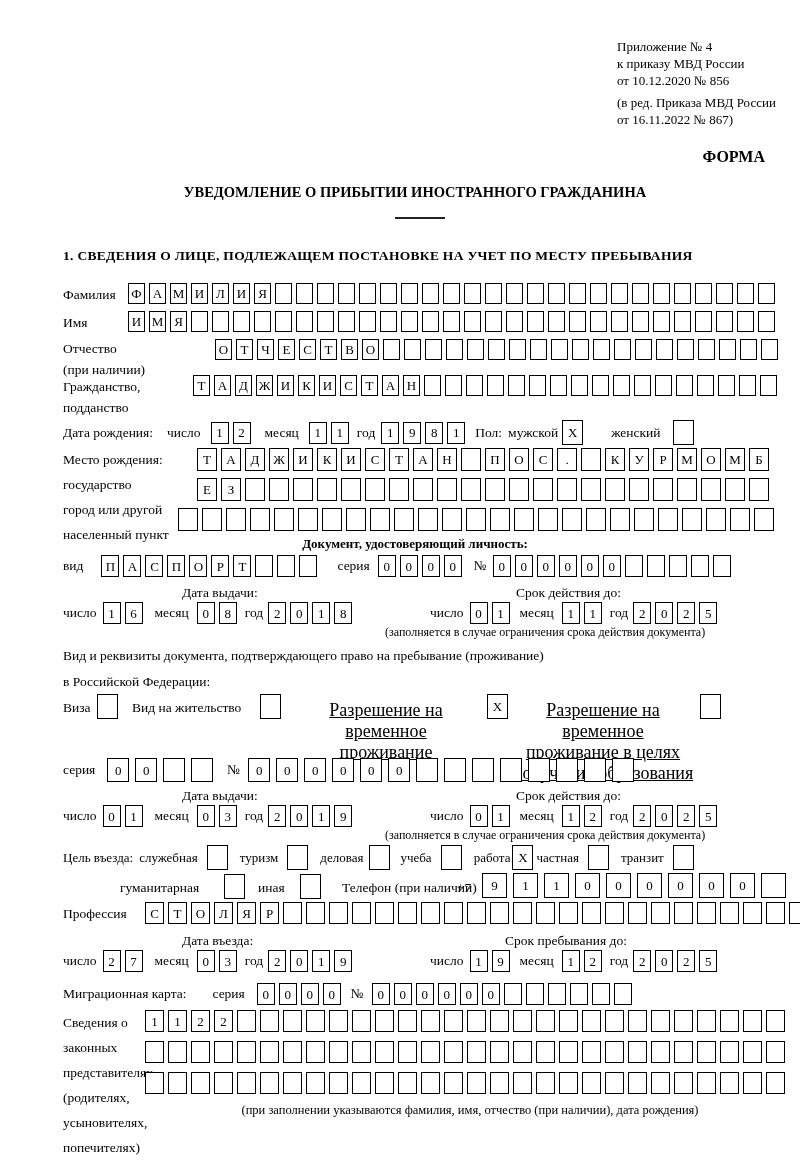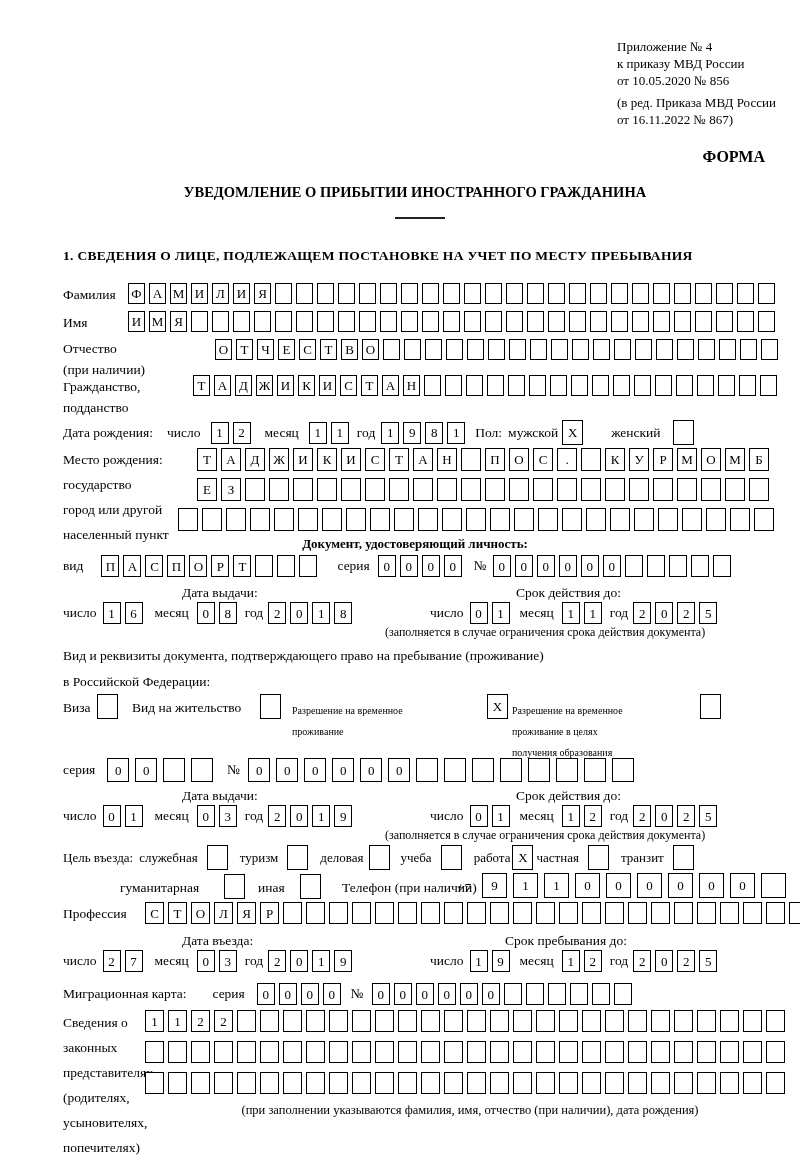--- a/index.html
+++ b/index.html
@@ -22,29 +22,29 @@
   .md{gap:4px}  .md .cell{width:20px;height:23px;}
   .dt{gap:4px}  .dt .cell{width:18px;height:22px;}
   .num{gap:4px} .num .cell{width:18px;height:22px;}
   .wide{gap:6px}.wide .cell{width:22px;height:24px;}
   .ph{gap:6px}  .ph .cell{width:25px;height:25px;}
   .rep{gap:4px} .rep .cell{width:19px;height:22px;}
   .cb{gap:0}    .cb .cell{width:21px;height:25px;}
   .flexrow{display:flex;align-items:center;}
   .underline-blank{display:inline-block;width:50px;height:0;border-bottom:2px solid #222;margin-left:10px;vertical-align:baseline;}
   .ann div{line-height:17px;}
-  .optlbl{line-height:21px;font-size:10px;}
+  .optlbl{line-height:21px;text-align:center;font-size:18px;text-decoration:underline;}
 </style>
 </head>
 <body>
 
 <div class="abs ann" style="left:617px;top:38px;font-size:13px;">
   <div>Приложение № 4</div>
   <div>к приказу МВД России</div>
-  <div>от 10.05.2020 № 856</div>
+  <div>от 10.12.2020 № 856</div>
   <div style="margin-top:5px;">(в ред. Приказа МВД России</div>
   <div>от 16.11.2022 № 867)</div>
 </div>
 
 <div class="abs b" style="right:35px;top:148px;font-size:16px;">ФОРМА</div>
 
 <div class="abs center b" style="left:30px;top:181px;width:770px;font-size:14.5px;line-height:22px;">
   <div>УВЕДОМЛЕНИЕ О ПРИБЫТИИ ИНОСТРАННОГО ГРАЖДАНИНА</div>
   <div><span class="underline-blank"></span></div>
 </div>

